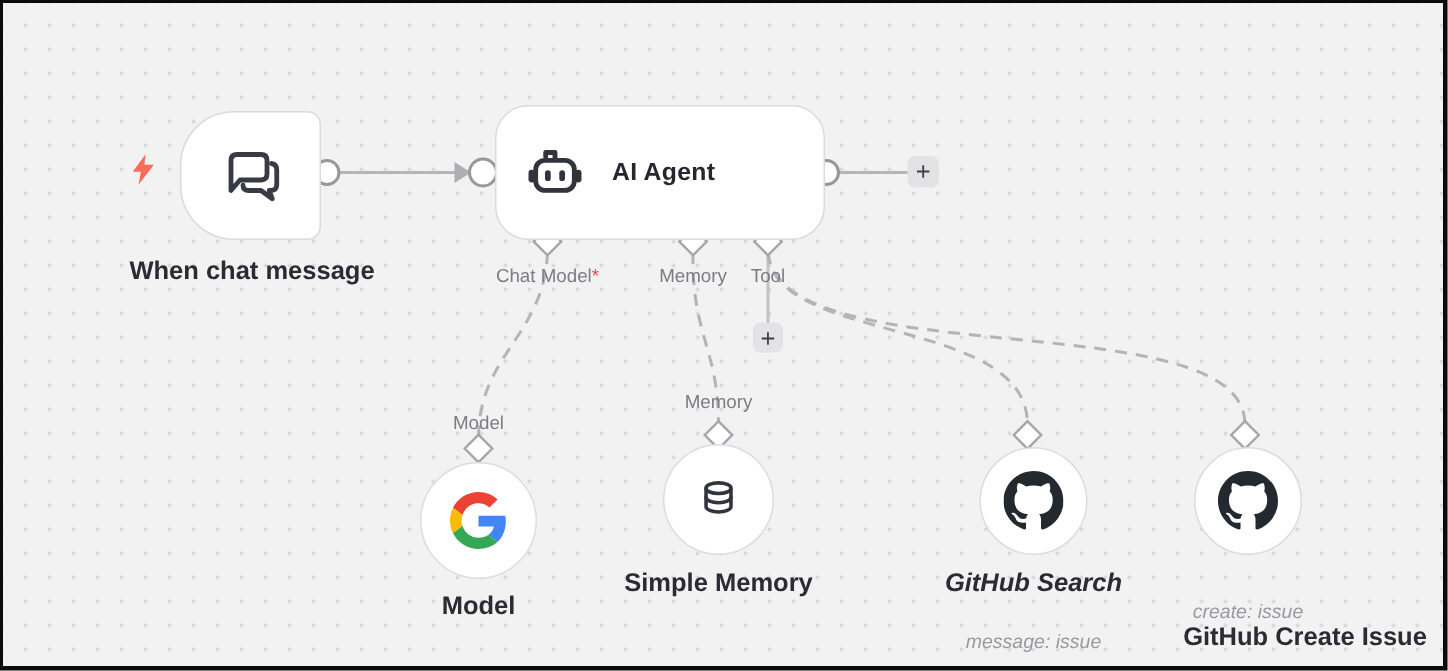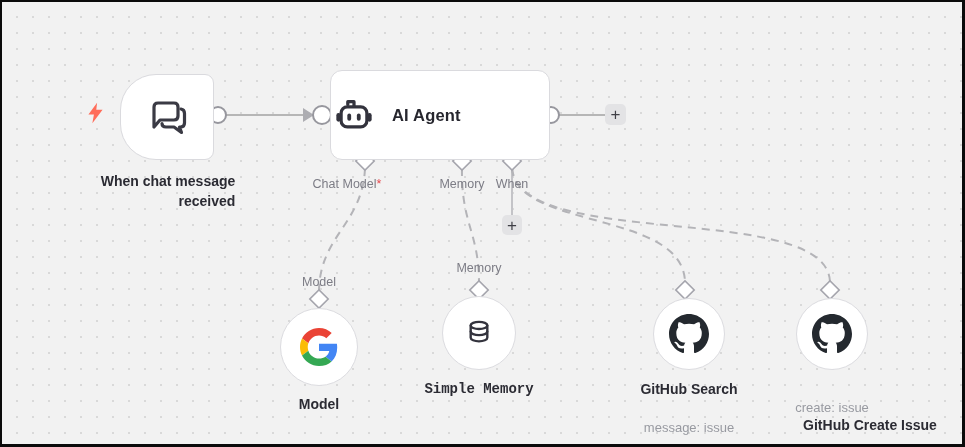--- a/index.html
+++ b/index.html
@@ -25,54 +25,55 @@
     background: #ffffff;
     border: 1px solid #dadade;
     display: flex; align-items: center; justify-content: center;
   }
   .trigger-node {
     left: 118px; top: 72px; width: 94px; height: 86px;
     border-radius: 36px 9px 9px 36px;
   }
   .agent-node {
     left: 328px; top: 68px; width: 220px; height: 90px;
-    border-radius: 12px;
+    border-radius: 22px;
     justify-content: flex-start;
-    padding-left: 2px;
+    padding-left: 18px;
   }
   .agent-title {
     margin-left: 17px;
     font-size: 16.5px; font-weight: bold; color: #26262e;
     letter-spacing: .2px;
   }
 
   .round-node {
     position: absolute;
     background: #fff;
     border: 1px solid #dcdce0;
     border-radius: 50%;
     display: flex; align-items: center; justify-content: center;
   }
 
   .bolt { position: absolute; left: 84px; top: 100px; width: 19px; height: 22px; }
 
   .node-label {
     position: absolute;
     transform: translateX(-50%);
-    text-align: right;
-    font-size: 14px; font-weight: bold; color: #2b2b33;
+    text-align: left;
+    font-size: 17px; font-weight: bold; color: #2b2b33;
     line-height: 20px;
     white-space: nowrap;
   }
   .sub-label {
     position: absolute;
     transform: translateX(-50%);
     text-align: left;
     font-size: 13px; color: #989aa1;
     white-space: nowrap;
+    font-style: italic;
   }
   .port-label {
     position: absolute;
     transform: translateX(-50%);
     font-size: 12.5px; color: #7c7c85;
     white-space: nowrap;
   }
   .port-label .req { color: #e5484d; }
 
   .plus-btn {
@@ -129,42 +130,41 @@
   <div class="node trigger-node">
     <svg width="48" height="48" viewBox="0 0 48 48">
       <g fill="none" stroke="#3a3a44" stroke-width="3.2" stroke-linejoin="round" stroke-linecap="round">
         <path d="M17,27 L11,34 L11,14 Q11,10 15,10 L31,10 Q35,10 35,14 L35,23 Q35,27 31,27 Z"></path>
         <path d="M38,16 Q41.5,16.5 41.5,20.5 L41.5,30 Q41.5,34 37.5,34 L36.5,34 L38.5,39.5 L31,34 L23,34 Q19,34 19,30.5"></path>
       </g>
     </svg>
   </div>
   <div class="node-label" style="left:166px; top:169px;">
     <div>When chat message</div>
-    <div>received</div>
   </div>
 
   <div class="node agent-node">
     <svg width="42" height="42" viewBox="0 0 44 44">
       <g fill="none" stroke="#33333d" stroke-width="3.4" stroke-linecap="round" stroke-linejoin="round">
         <rect x="8.5" y="13.5" width="27" height="21" rx="6.5"></rect>
         <path d="M22,13 L22,8 L15.5,8 L15.5,11"></path>
       </g>
       <rect x="3.5" y="20" width="4.5" height="9" rx="2.2" fill="#33333d"></rect>
       <rect x="36" y="20" width="4.5" height="9" rx="2.2" fill="#33333d"></rect>
       <rect x="15" y="20.5" width="4" height="7.5" rx="2" fill="#33333d"></rect>
       <rect x="25" y="20.5" width="4" height="7.5" rx="2" fill="#33333d"></rect>
     </svg>
     <span class="agent-title">AI Agent</span>
   </div>
 
-  <div class="port-label" style="left:345px; top:175px;">
+  <div class="port-label" style="left:363px; top:175px;">
     <span>Chat Model</span><span class="req">*</span>
   </div>
   <div class="port-label" style="left:460px; top:175px;">Memory</div>
-  <div class="port-label" style="left:510px; top:175px;">When</div>
+  <div class="port-label" style="left:510px; top:175px;">Tool</div>
 
   <div class="plus-btn plus-out">+</div>
   <div class="plus-btn plus-tool">+</div>
 
   <div class="port-label" style="left:317px; top:273px;">Model</div>
   <div class="port-label" style="left:477px; top:259px;">Memory</div>
 
   <div class="round-node" style="left:278px; top:306px; width:78px; height:78px;">
     <svg width="38" height="38" viewBox="0 0 48 48">
       <path fill="#EA4335" d="M24 9.5c3.54 0 6.71 1.22 9.21 3.6l6.85-6.85C35.9 2.38 30.47 0 24 0 14.62 0 6.51 5.38 2.56 13.22l7.98 6.19C12.43 13.72 17.74 9.5 24 9.5z"></path>
@@ -179,28 +179,28 @@
 
   <div class="round-node" style="left:440px; top:294px; width:74px; height:74px;">
     <svg width="38" height="38" viewBox="0 0 48 48">
       <g fill="none" stroke="#33333d" stroke-width="3" stroke-linecap="round">
         <ellipse cx="24" cy="14.5" rx="10.5" ry="4.5"></ellipse>
         <path d="M13.5,14.5 V30 c0,2.5 4.7,4.5 10.5,4.5 s10.5,-2 10.5,-4.5 V14.5"></path>
         <path d="M13.5,22.2 c0,2.5 4.7,4.5 10.5,4.5 s10.5,-2 10.5,-4.5"></path>
       </g>
     </svg>
   </div>
-  <div class="node-label" style="left:477px; top:377px;font-family:Liberation Mono, monospace;">Simple Memory</div>
+  <div class="node-label" style="left:477px; top:377px;">Simple Memory</div>
 
   <div class="round-node" style="left:651px; top:296px; width:72px; height:72px;">
     <svg width="40" height="40" viewBox="0 0 16 16">
       <path fill="#24292f" d="M8 0C3.58 0 0 3.58 0 8c0 3.54 2.29 6.53 5.47 7.59.4.07.55-.17.55-.38 0-.19-.01-.82-.01-1.49-2.01.37-2.53-.49-2.69-.94-.09-.23-.48-.94-.82-1.13-.28-.15-.68-.52-.01-.53.63-.01 1.08.58 1.23.82.72 1.21 1.87.87 2.33.66.07-.52.28-.87.51-1.07-1.78-.2-3.64-.89-3.64-3.95 0-.87.31-1.59.82-2.15-.08-.2-.36-1.02.08-2.12 0 0 .67-.21 2.2.82.64-.18 1.32-.27 2-.27s1.36.09 2 .27c1.53-1.04 2.2-.82 2.2-.82.44 1.1.16 1.92.08 2.12.51.56.82 1.27.82 2.15 0 3.07-1.87 3.75-3.65 3.95.29.25.54.73.54 1.48 0 1.07-.01 1.93-.01 2.2 0 .21.15.46.55.38A8.01 8.01 0 0 0 16 8c0-4.42-3.58-8-8-8z"></path>
     </svg>
   </div>
-  <div class="node-label" style="left:687px; top:377px;">
+  <div class="node-label" style="left:687px; top:377px;font-style:italic;">
     <div>GitHub Search</div>
   </div>
   <div class="sub-label" style="left:687px; top:418px;">message: issue</div>
 
   <div class="round-node" style="left:794px; top:296px; width:72px; height:72px;">
     <svg width="40" height="40" viewBox="0 0 16 16">
       <path fill="#24292f" d="M8 0C3.58 0 0 3.58 0 8c0 3.54 2.29 6.53 5.47 7.59.4.07.55-.17.55-.38 0-.19-.01-.82-.01-1.49-2.01.37-2.53-.49-2.69-.94-.09-.23-.48-.94-.82-1.13-.28-.15-.68-.52-.01-.53.63-.01 1.08.58 1.23.82.72 1.21 1.87.87 2.33.66.07-.52.28-.87.51-1.07-1.78-.2-3.64-.89-3.64-3.95 0-.87.31-1.59.82-2.15-.08-.2-.36-1.02.08-2.12 0 0 .67-.21 2.2.82.64-.18 1.32-.27 2-.27s1.36.09 2 .27c1.53-1.04 2.2-.82 2.2-.82.44 1.1.16 1.92.08 2.12.51.56.82 1.27.82 2.15 0 3.07-1.87 3.75-3.65 3.95.29.25.54.73.54 1.48 0 1.07-.01 1.93-.01 2.2 0 .21.15.46.55.38A8.01 8.01 0 0 0 16 8c0-4.42-3.58-8-8-8z"></path>
     </svg>
   </div>
   <div class="node-label" style="left:868px; top:377px;margin-top:36px;">GitHub Create Issue</div>

